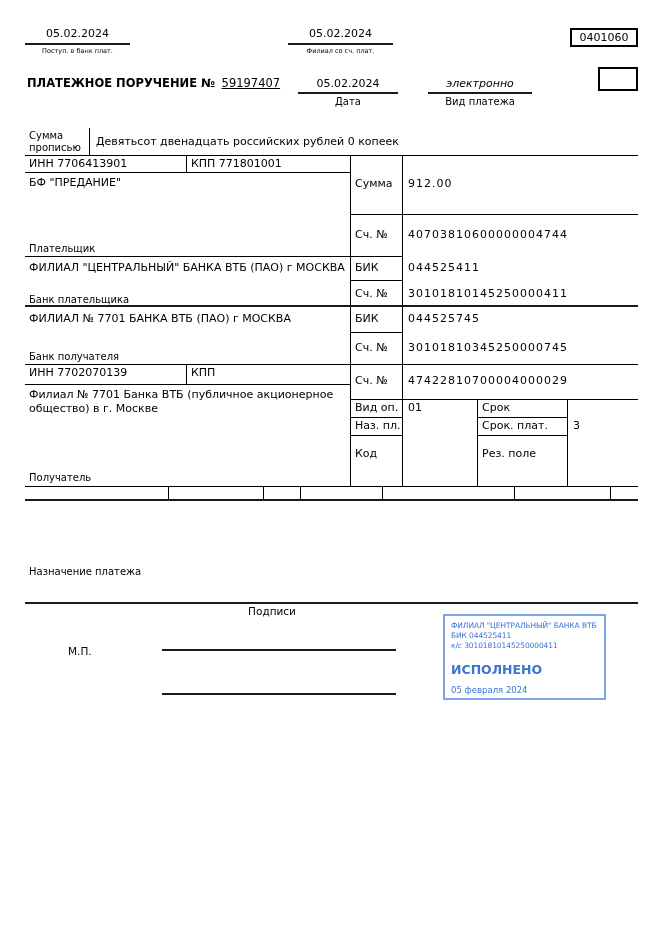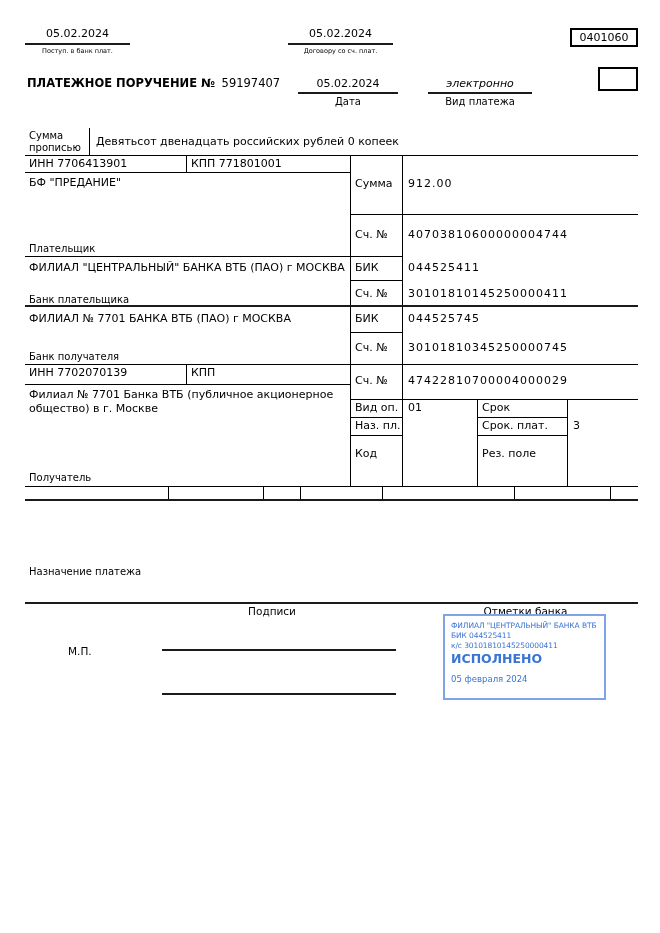--- a/index.html
+++ b/index.html
@@ -13,43 +13,43 @@
   .ctr{text-align:center;}
   .wrap{white-space:normal;}
   .num{letter-spacing:1px;}
   .hl{position:absolute;background:#000;height:1px;}
   .hl2{position:absolute;background:#1b1b1b;height:2px;}
   .vl{position:absolute;background:#000;width:1px;}
   .box{position:absolute;border:2px solid #000;box-sizing:border-box;text-align:center;font-size:11px;line-height:15px;}
   .stamp{position:absolute;left:443px;top:614px;width:163px;height:86px;border:2px solid #7ea3e6;
          box-sizing:border-box;padding:5px 6px;color:#3a74d4;}
   .stamp .ln{display:block;font-size:7.5px;line-height:10px;white-space:nowrap;letter-spacing:-0.1px;}
-  .stamp .st{font-weight:bold;font-size:12.5px;white-space:nowrap;}
+  .stamp .st{font-weight:bold;font-size:12.5px;margin-top:11px;white-space:nowrap;}
   .stamp .dt{font-size:8.5px;margin-top:8px;white-space:nowrap;}
 </style>
 </head>
 <body>
 
 <div class="page">
 
   <div class="t ctr" style="left:25px;top:27px;width:105px;">05.02.2024</div>
   <div class="hl2" style="left:25px;top:43px;width:105px;"></div>
   <div class="t xs ctr" style="left:25px;top:47px;width:105px;">Поступ. в банк плат.</div>
 
   <div class="t ctr" style="left:288px;top:27px;width:105px;">05.02.2024</div>
   <div class="hl2" style="left:288px;top:43px;width:105px;"></div>
-  <div class="t xs ctr" style="left:288px;top:47px;width:105px;">Договору со сч. плат.</div>
+  <div class="t xs ctr" style="left:288px;top:47px;width:105px;">Филиал со сч. плат.</div>
 
   <div class="box" style="left:570px;top:28px;width:68px;height:19px;">
     <span>0401060</span>
   </div>
 
   <div class="t" style="left:27px;top:77px;font-size:11.5px;">
     <span class="b">ПЛАТЕЖНОЕ ПОРУЧЕНИЕ №</span>
-    <span style="margin-left:3px;">59197407</span>
+    <span style="margin-left:3px;text-decoration:underline;">59197407</span>
   </div>
   <div class="t ctr" style="left:298px;top:77px;width:100px;">05.02.2024</div>
   <div class="hl2" style="left:298px;top:92px;width:100px;"></div>
   <div class="t sm ctr" style="left:298px;top:95px;width:100px;">Дата</div>
 
   <div class="t ctr" style="left:428px;top:77px;width:104px;font-style:italic;">электронно</div>
   <div class="hl2" style="left:428px;top:92px;width:104px;"></div>
   <div class="t sm ctr" style="left:428px;top:95px;width:104px;">Вид платежа</div>
 
   <div class="box" style="left:598px;top:67px;width:40px;height:24px;"></div>
@@ -129,21 +129,20 @@
   <div class="vl" style="left:300px;top:486px;height:13px;"></div>
   <div class="vl" style="left:382px;top:486px;height:13px;"></div>
   <div class="vl" style="left:514px;top:486px;height:13px;"></div>
   <div class="vl" style="left:610px;top:486px;height:13px;"></div>
   <div class="hl2" style="left:25px;top:499px;width:613px;"></div>
 
   <div class="t sm" style="left:29px;top:565px;">Назначение платежа</div>
   <div class="hl2" style="left:25px;top:602px;width:613px;"></div>
 
   <div class="t ctr" style="left:152px;top:605px;width:240px;font-size:10.5px;">Подписи</div>
-  <div class="t ctr" style="left:423px;top:605px;width:205px;font-size:10.5px;">Отметки банка</div>
   <div class="t" style="left:68px;top:645px;font-size:10.5px;">М.П.</div>
   <div class="hl2" style="left:162px;top:649px;width:234px;"></div>
   <div class="hl2" style="left:162px;top:693px;width:234px;"></div>
 
   <div class="stamp" style="color: rgb(58, 116, 212); border-color: rgb(126, 163, 230);">
     <span class="ln">ФИЛИАЛ "ЦЕНТРАЛЬНЫЙ" БАНКА ВТБ</span>
     <span class="ln">БИК 044525411</span>
     <span class="ln">к/с 30101810145250000411</span>
     <div class="st">ИСПОЛНЕНО</div>
     <div class="dt">05 февраля 2024</div>

